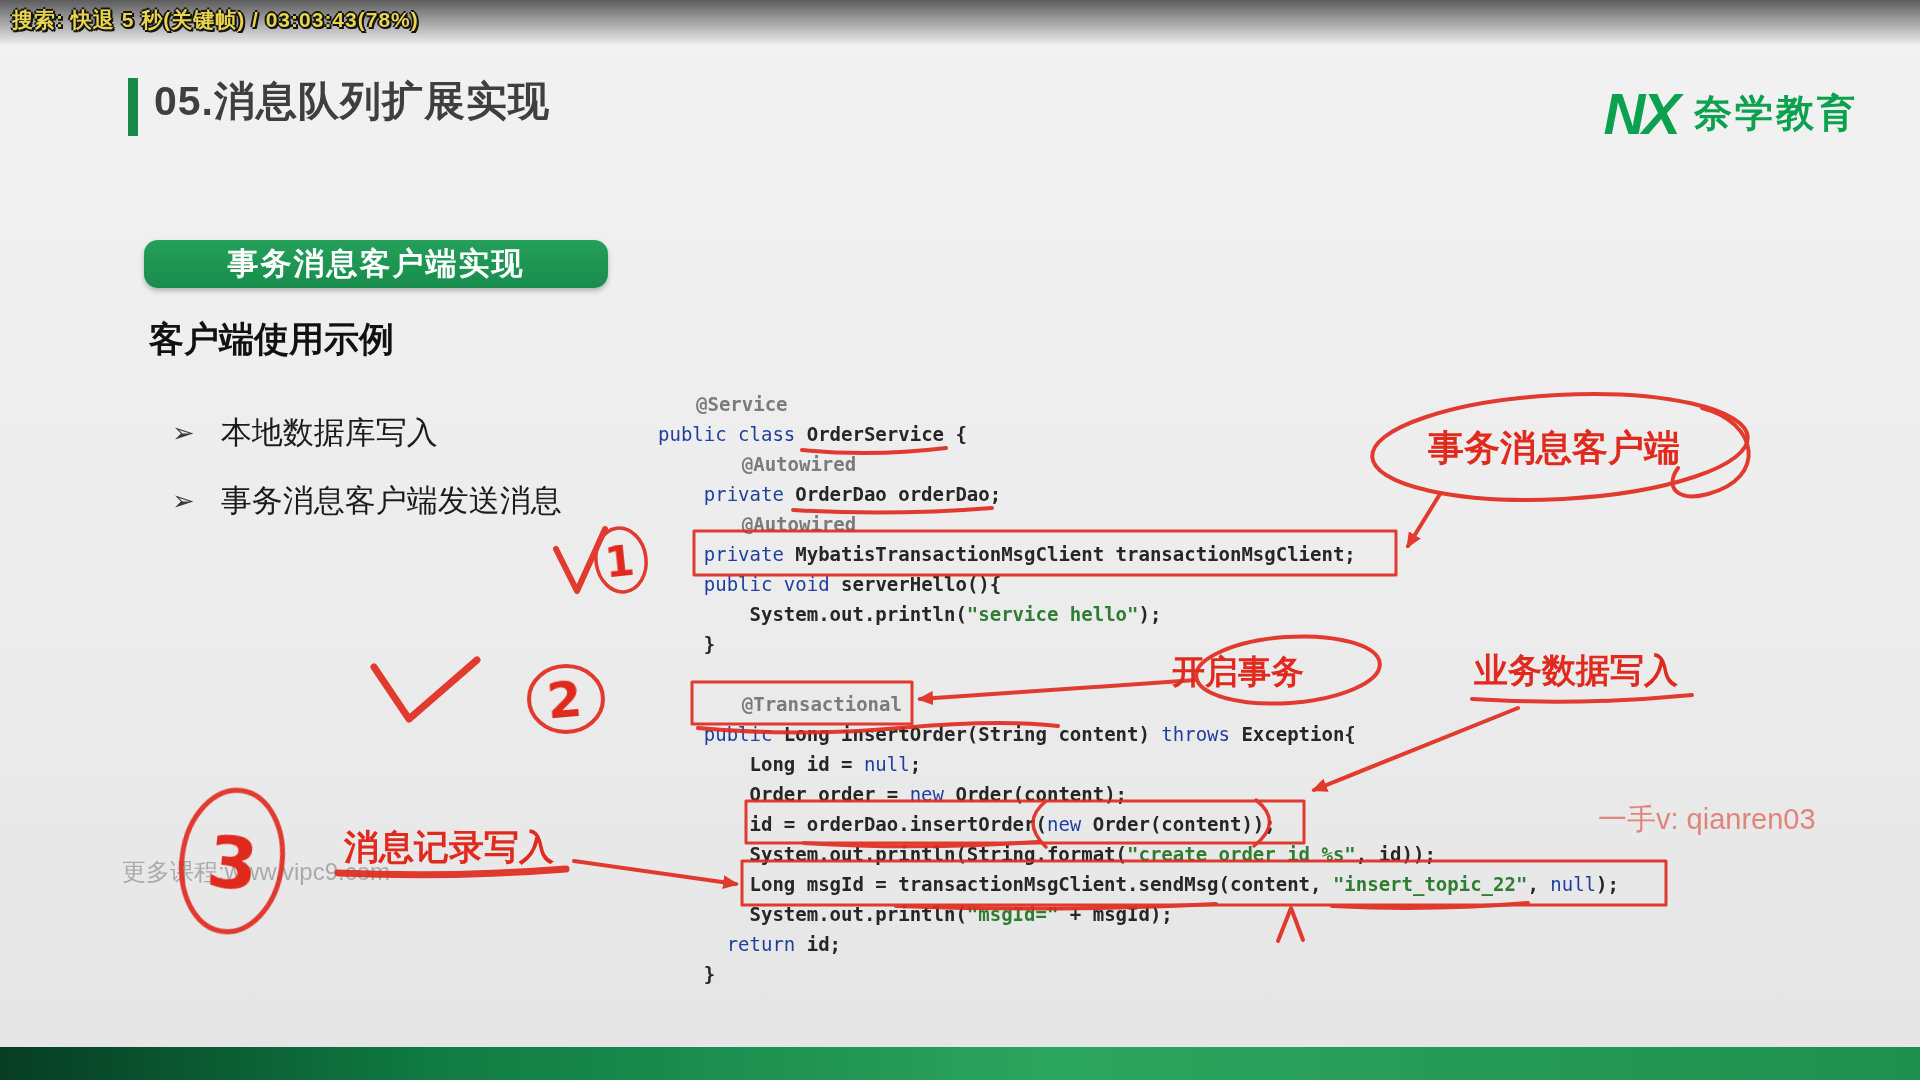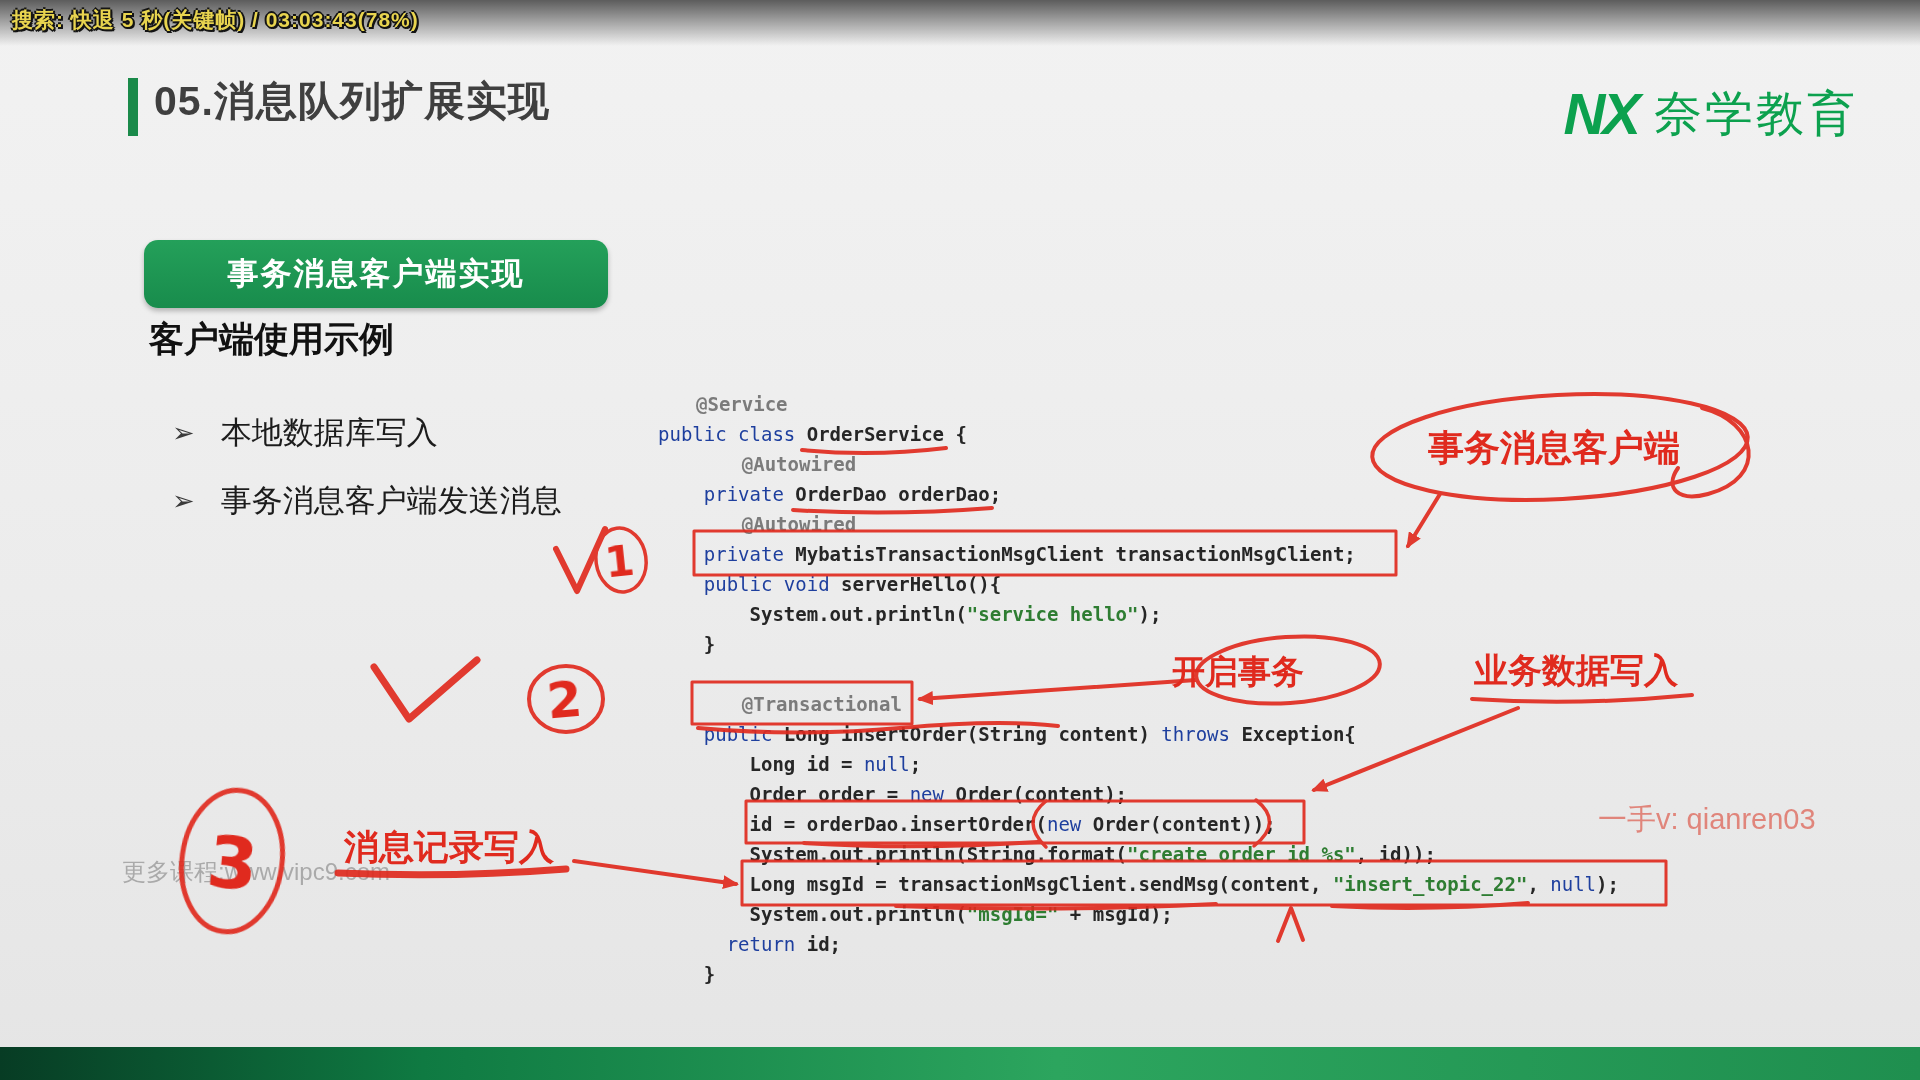--- a/index.html
+++ b/index.html
@@ -13,23 +13,23 @@
        color:#e8d44f;letter-spacing:1px;
        text-shadow:-2px 0 #141414,2px 0 #141414,0 -2px #141414,0 2px #141414,2px 2px #141414;}
   .bottom-bar{position:absolute;left:0;bottom:0;width:1920px;height:33px;
               background:linear-gradient(90deg,#073c24 0%,#0f7a42 22%,#2ca55e 55%,#1f8f4f 100%);}
   
   .title-bar{position:absolute;left:128px;top:78px;width:10px;height:58px;background:#1a8a4a;}
   .title{position:absolute;left:154px;top:74px;margin:0;font-size:41px;font-weight:600;
          color:#3f3f3f;letter-spacing:1px;}
   .logo{position:absolute;right:62px;top:80px;display:flex;align-items:center;gap:16px;}
   .logo-mark{font-size:58px;font-weight:900;color:#0ca14e;letter-spacing:-3px;font-style:italic;margin-left:24px;}
-  .logo-text{font-size:48px;font-weight:400;color:#0ca14e;letter-spacing:3px;}
+  .logo-text{font-size:38px;font-weight:700;color:#0ca14e;letter-spacing:3px;}
   
-  .badge{position:absolute;left:144px;top:240px;width:464px;height:68px;border-radius:14px;
+  .badge{position:absolute;left:144px;top:240px;width:464px;height:48px;border-radius:14px;
          background:linear-gradient(180deg,#24a05a,#188c4c);
          box-shadow:0 3px 5px rgba(0,0,0,.25);
          color:#fff;font-size:31px;font-weight:700;letter-spacing:2px;
          display:flex;align-items:center;justify-content:center;}
   .subheading{position:absolute;left:149px;top:316px;margin:0;font-size:35px;font-weight:800;color:#111;}
   .bullet{position:absolute;left:172px;display:flex;align-items:center;gap:26px;}
   .bullet-marker{font-size:27px;color:#3a3a3a;}
   .bullet-text{font-size:31px;color:#1c1c1c;}
   
   .code{position:absolute;left:658px;top:389px;font-family:"DejaVu Sans Mono","Liberation Mono",monospace;

